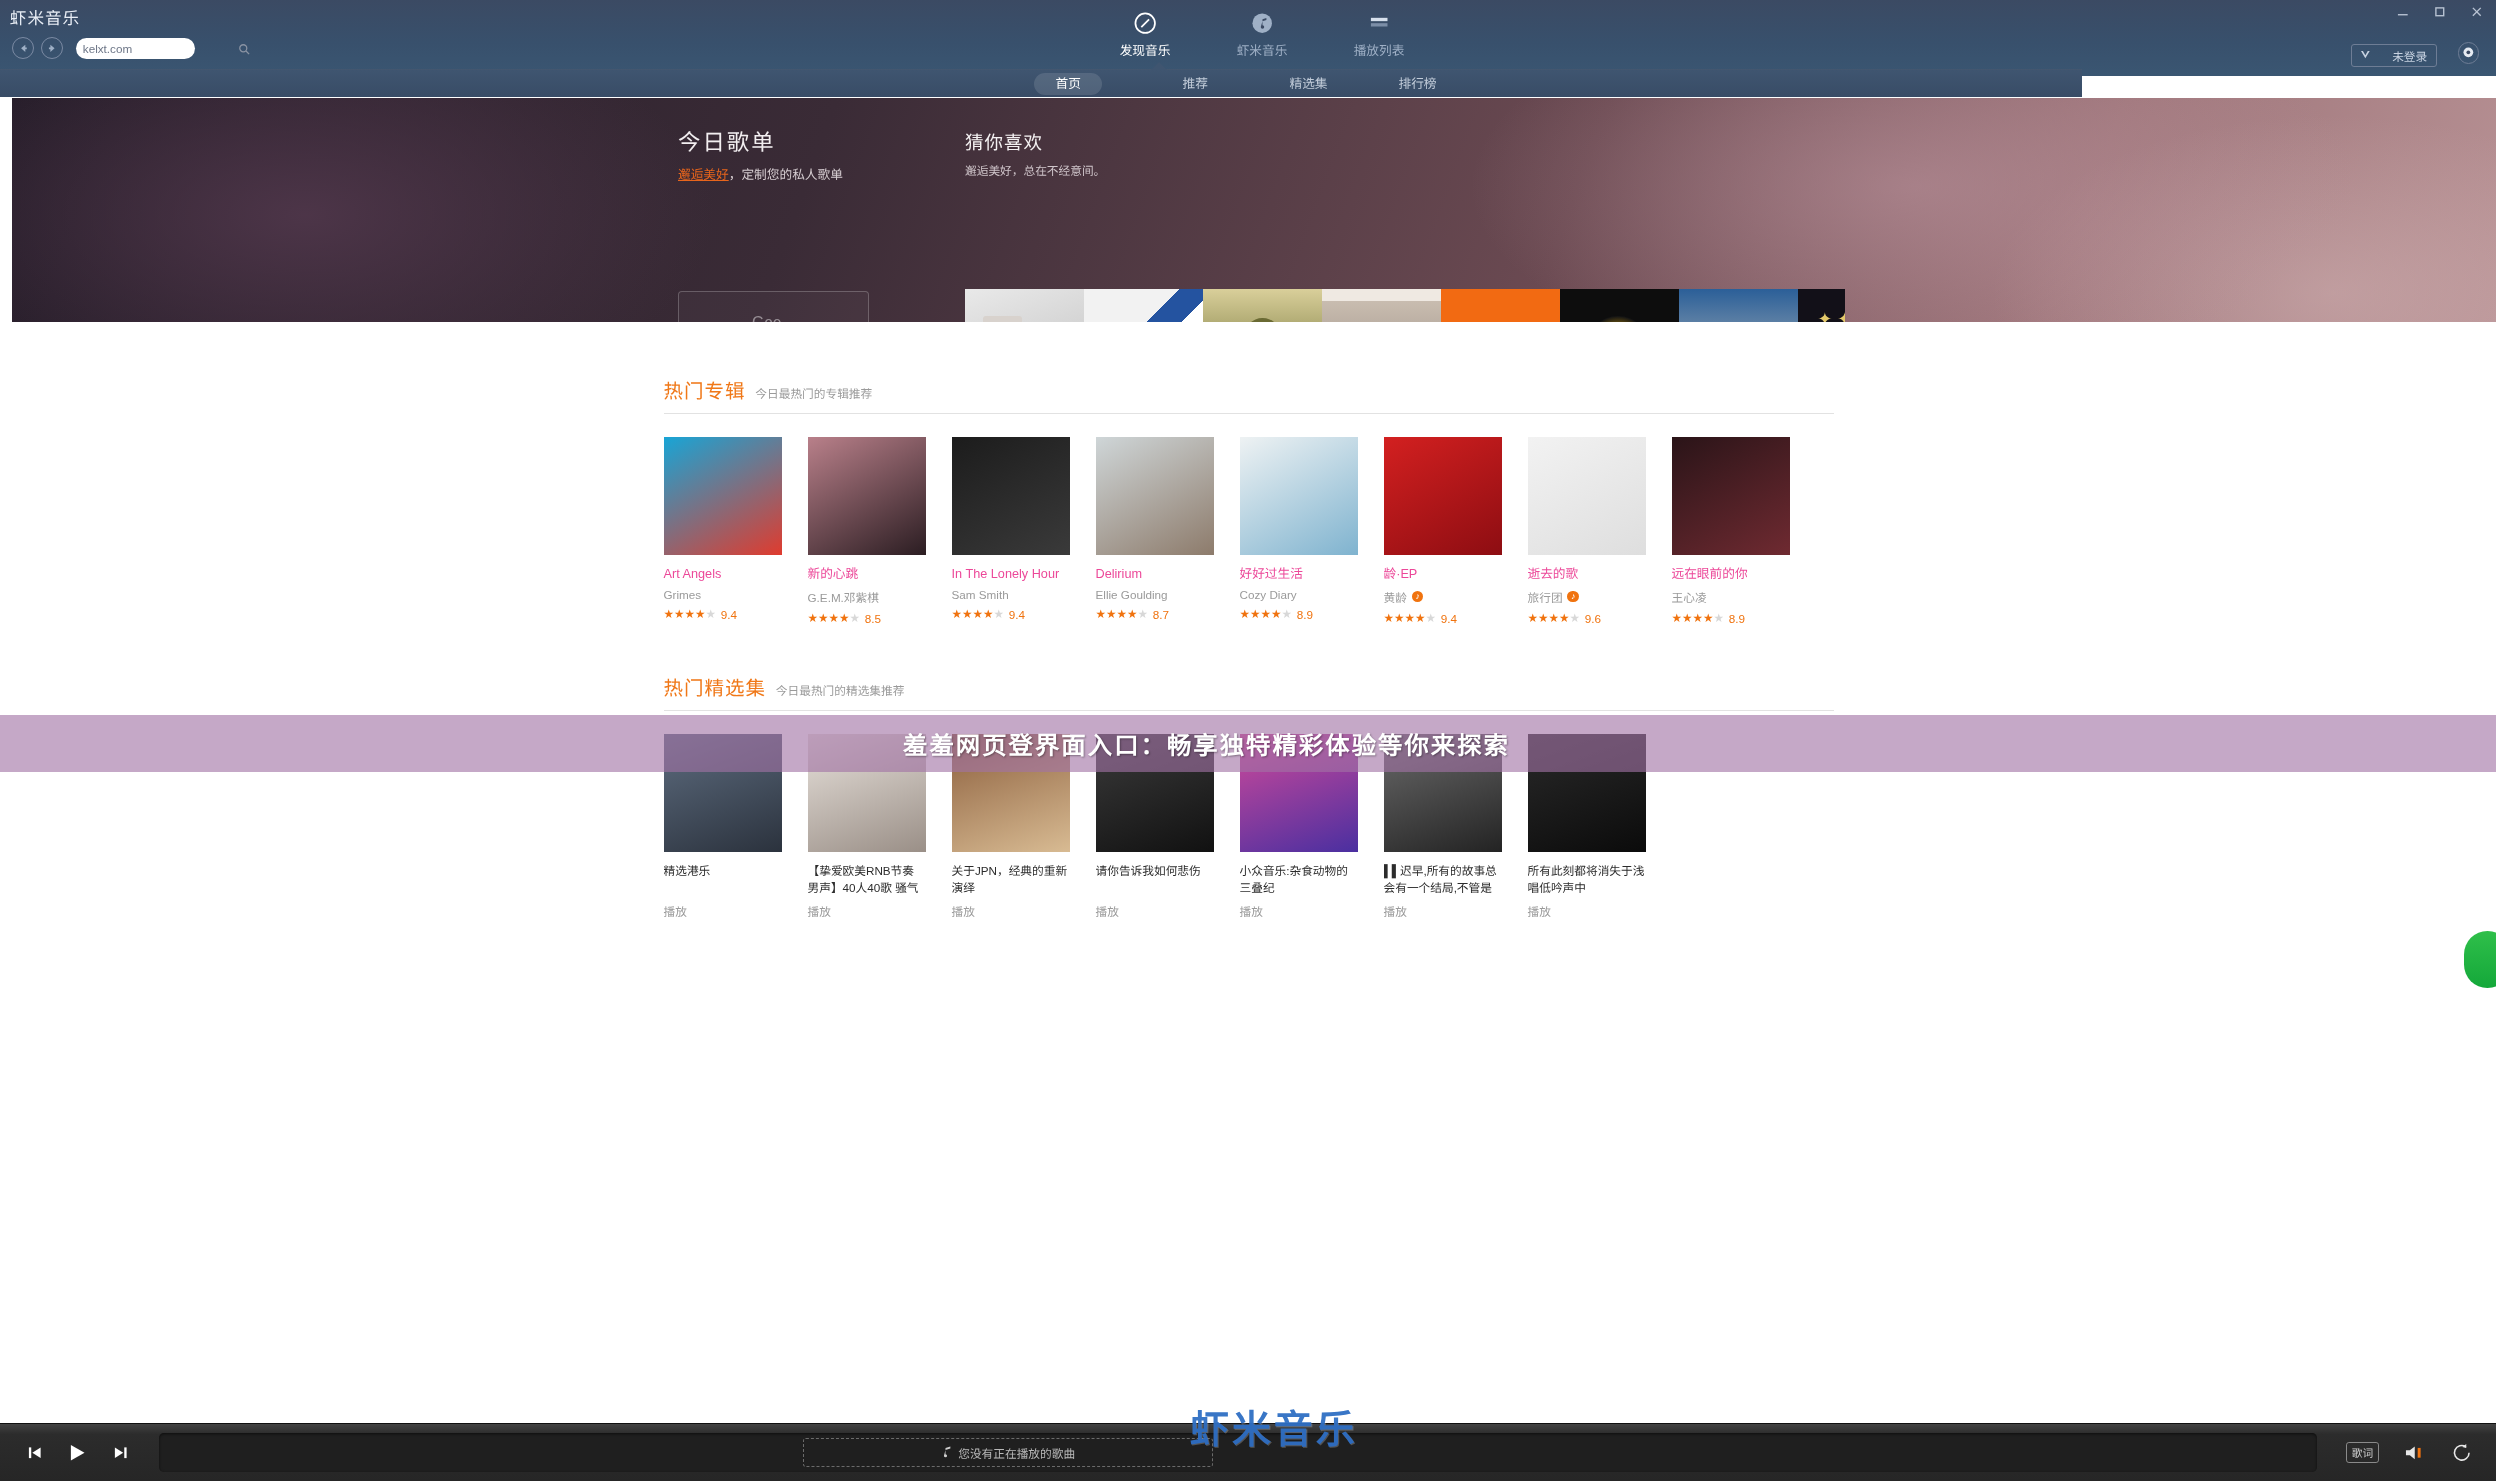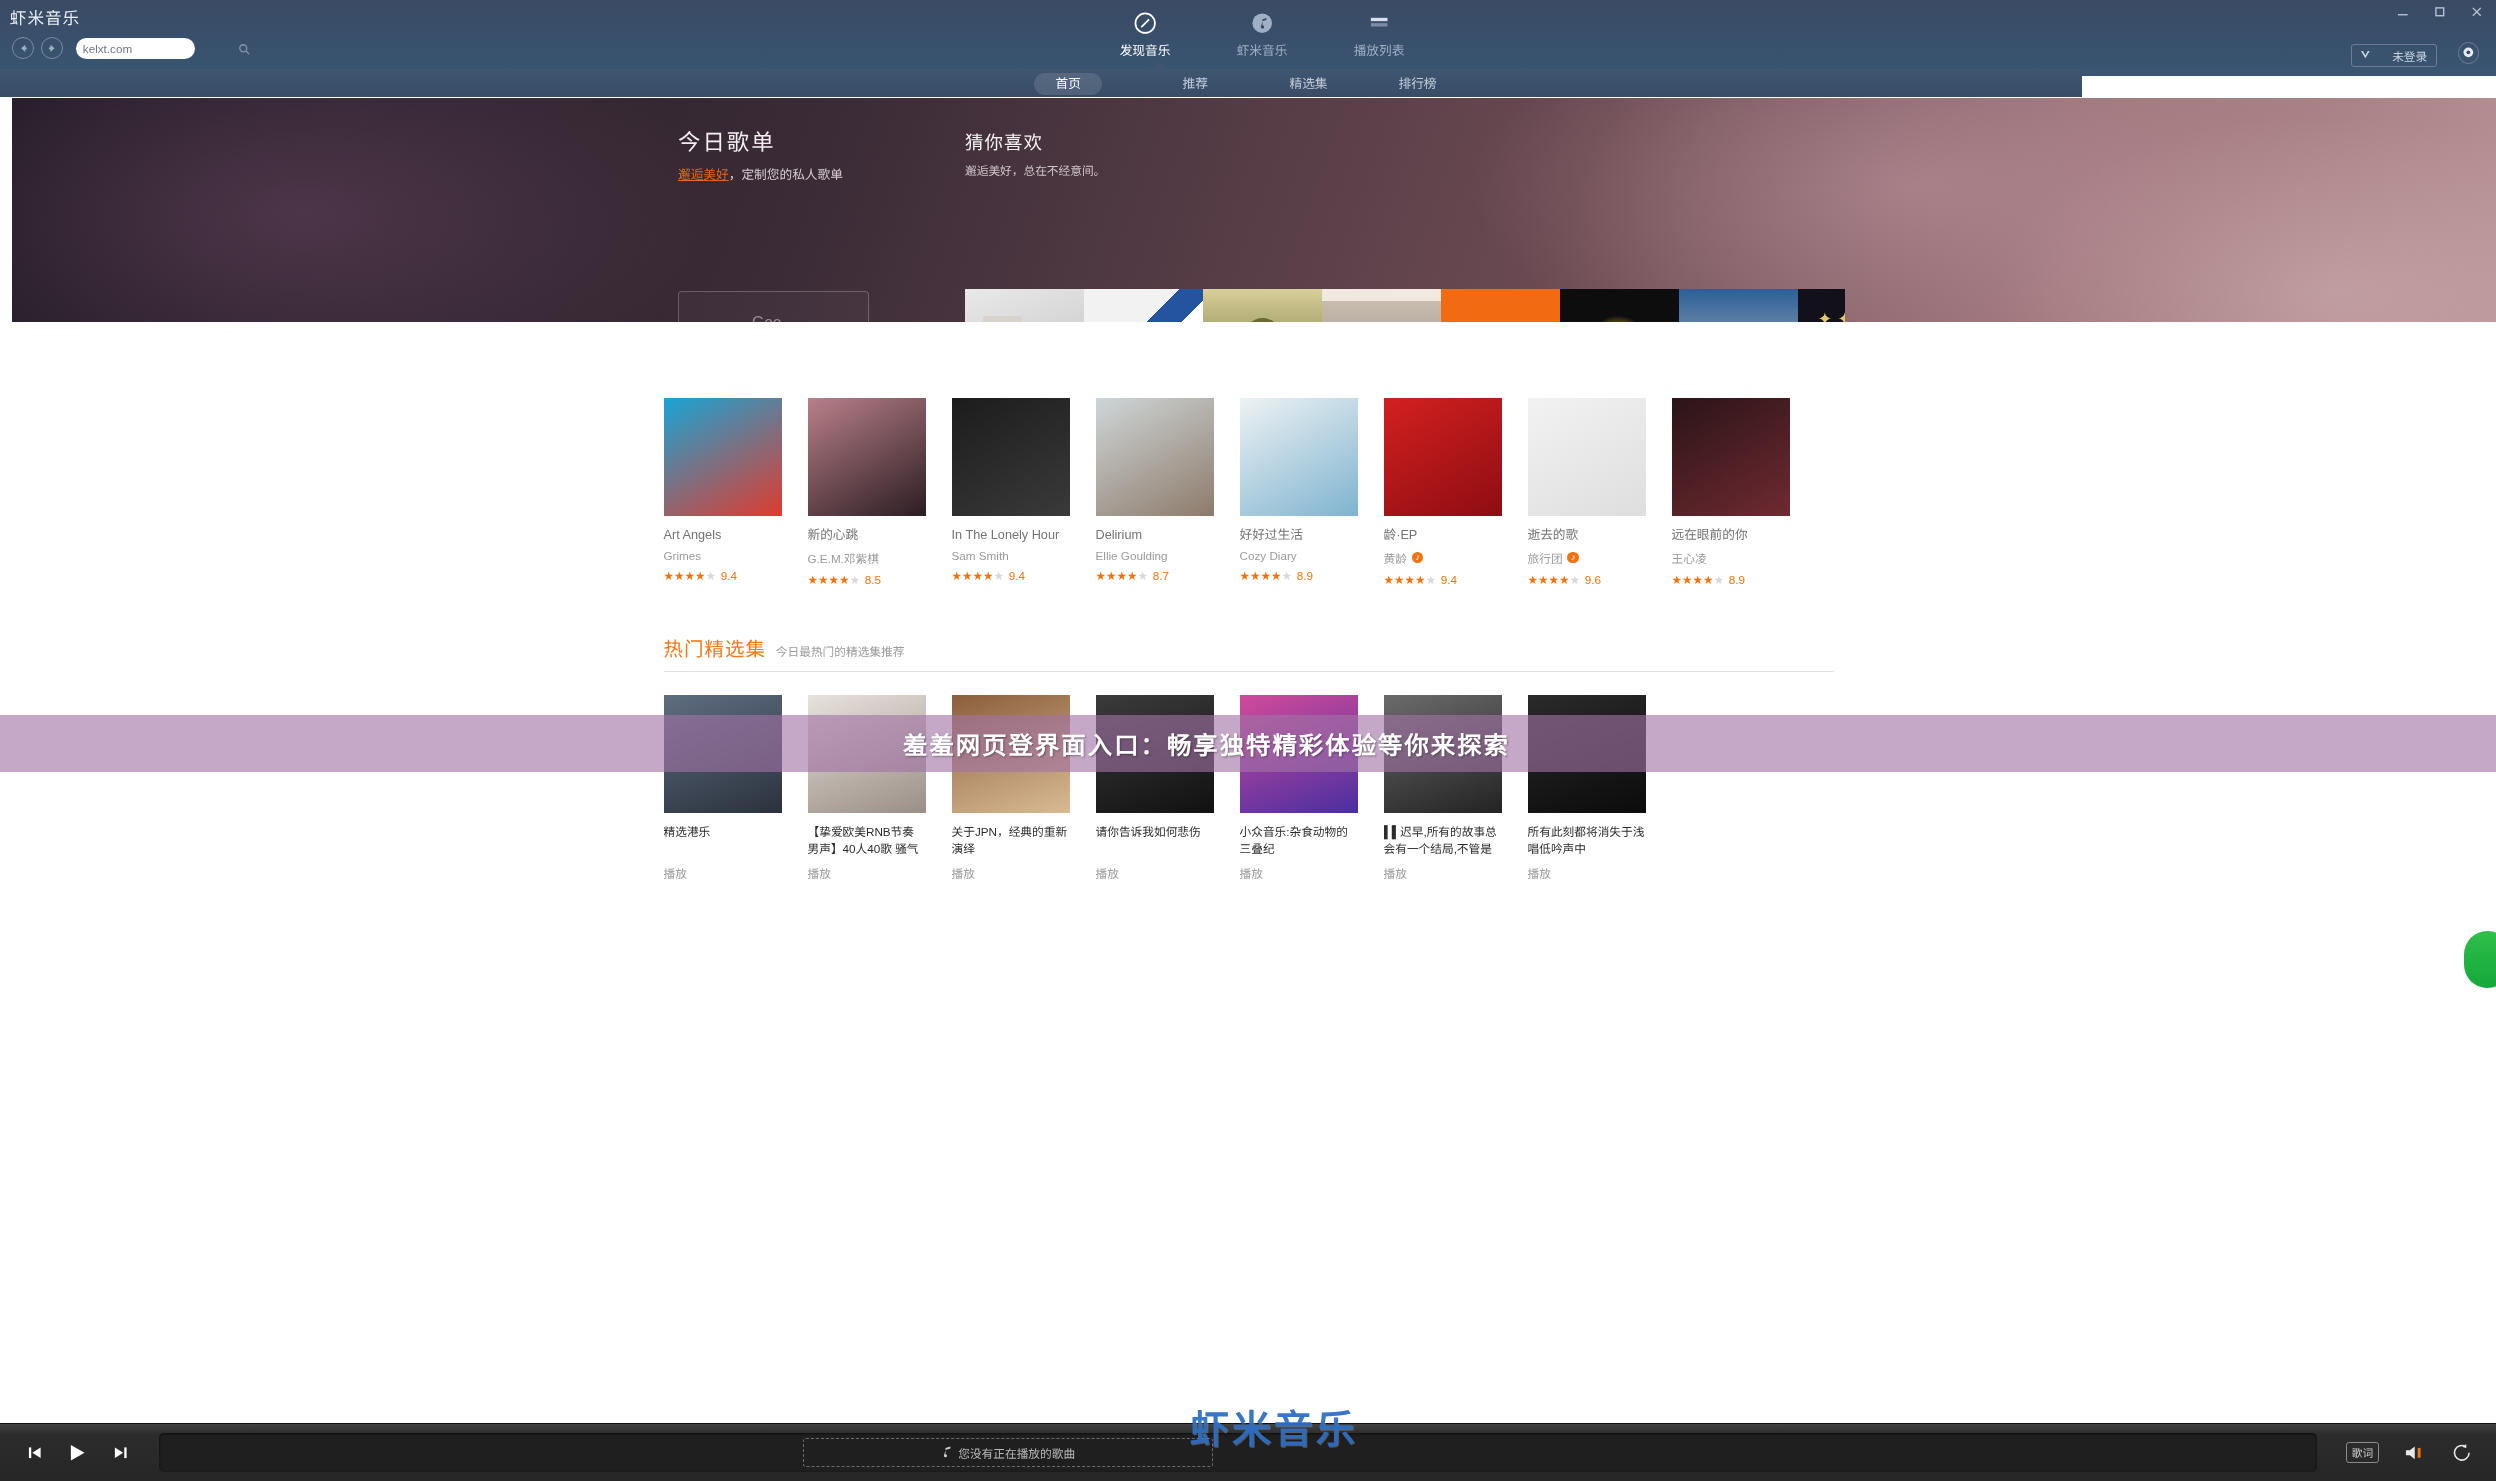--- a/index.html
+++ b/index.html
@@ -124,21 +124,21 @@
   .sec-head {
     display: flex; align-items: baseline; gap: 9.8px;
     border-bottom: 1px solid #e2e2e2; padding-bottom: 8.8px;
   }
   .sec-title { color: #f07818; font-size: 19.5px; letter-spacing: 1px; }
   .sec-desc { color: #9a9a9a; font-size: 11.7px; }
 
   .albums { display: flex; gap: 26px; margin-top: 23.4px; }
   .album { width: 118px; }
   .album .cover { width: 118px; height: 118px; overflow: hidden; position: relative; }
-  .album .at { margin-top: 10.7px; font-size: 12.7px; color: #737373; line-height: 1.35; }
+  .album .at { margin-top: 10.7px; font-size: 12.7px; color: #ec4899; line-height: 1.35; }
   .album .aa { margin-top: 4.9px; font-size: 11.7px; color: #9a9a9a; display: flex; align-items: center; gap: 4.9px; }
   .album .rating { margin-top: 6.8px; display: flex; align-items: center; gap: 4.9px; }
   .stars { letter-spacing: 0px; font-size: 11.7px; line-height: 11.7px; }
   .stars b { color: #f0730f; font-weight: normal; }
   .stars i { color: #d8d8d8; font-style: normal; }
   .score { font-size: 11.7px; color: #f0730f; }
   .badge-r {
     width: 11.7px; height: 11.7px; border-radius: 50%; background: #f0730f;
     display: inline-flex; align-items: center; justify-content: center;
     color: #fff; font-size: 8.8px; line-height: 1;
@@ -367,20 +367,24 @@
       <div class="cslide" style="background:#121018;">
         <div style="position:absolute;left:19.5px;top:19.5px;color:#e4c96a;font-size:17.6px;">✦&nbsp;✦</div>
 
       </div>
     </div>
   </div>
 
   <div class="content">
 
     <div class="section" style="padding-top:53px;">
+      <div class="sec-head">
+        <span class="sec-title">热门专辑</span>
+        <span class="sec-desc">今日最热门的专辑推荐</span>
+      </div>
       <div class="albums" id="album-grid">
           <div class="album">
             <div class="cover" style="background:linear-gradient(150deg,#18a5d6,#e03b2e);"></div>
             <div class="at">Art Angels</div>
             <div class="aa">
               <span>Grimes</span>
             </div>
             <div class="rating">
               <span class="stars"><b>★★★★</b><i>★</i></span>
               <span class="score">9.4</span>

